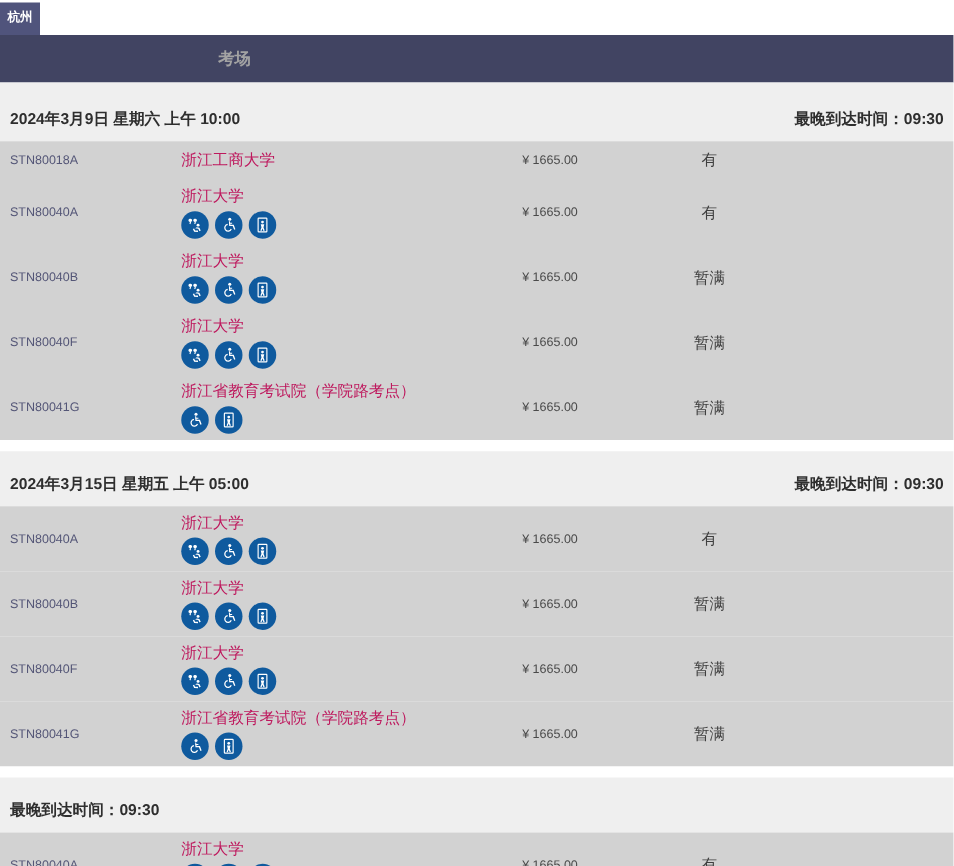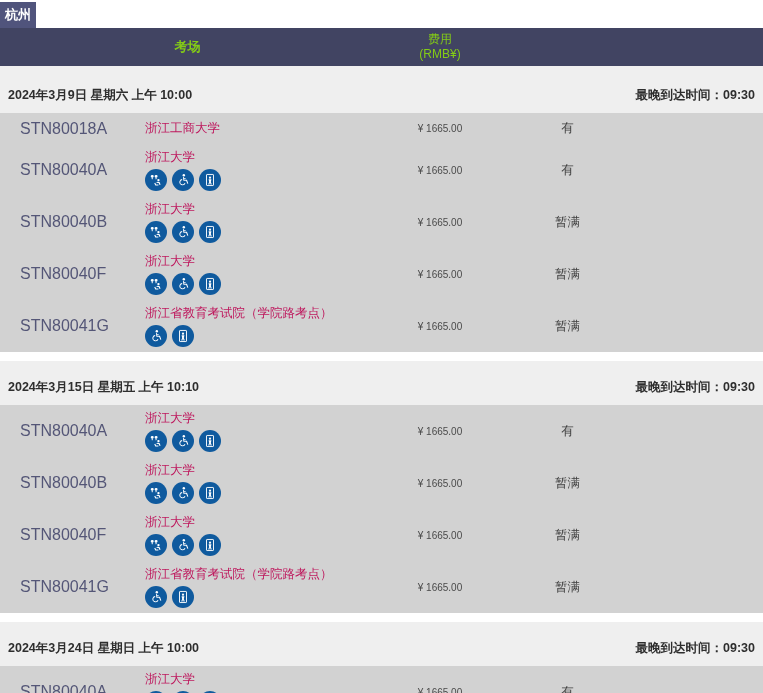--- a/index.html
+++ b/index.html
@@ -9,27 +9,27 @@
     font-family: "Liberation Sans", "DejaVu Sans", sans-serif;
     color: #4a4a4a;
   }
   .page { width: 763px; height: 693px; overflow: hidden; background: #fff; }
 
   
   .tabbar { padding-top: 2px; }
   .city-tab {
     display: inline-block; min-width: 32px; height: 26px; line-height: 26px;
     padding: 0 5px; background: #50547c; color: #fff;
-    font-size: 13px; font-weight: bold; text-align: center; cursor: pointer;
+    font-size: 10px; font-weight: bold; text-align: center; cursor: pointer;
   }
 
   
   .thead {
     display: grid; grid-template-columns: 375px 130px 125px 1fr;
-    background: #414462; color: #84cc16; height: 38px; align-items: center;
+    background: #414462; color: #a3a3a3; height: 38px; align-items: center;
   }
   .th { text-align: center; font-size: 13px; font-weight: bold; }
   .th-fee { font-weight: normal; font-size: 12px; line-height: 1.25; }
 
   
   .section-header {
     background: #efefef; display: flex; justify-content: space-between;
     align-items: flex-end; padding: 18px 8px 9px 8px;
   }
   .section-header.first { padding-top: 21px; }
@@ -37,21 +37,21 @@
   .section-date, .section-arrival {
     font-size: 12.5px; font-weight: bold; color: #2e2e2e; white-space: nowrap;
   }
 
   
   .row {
     display: grid; grid-template-columns: 140px 235px 130px 125px 1fr;
     background: #d2d2d2; min-height: 52px; align-items: center;
   }
   .row.compact { min-height: 31px; }
-  .cell-code { padding-left: 20px; font-size: 16px; color: #545677; }
+  .cell-code { padding-left: 8px; font-size: 10px; color: #545677; }
   .cell-venue { padding: 5px 4px 5px 5px; }
   .venue-name { font-size: 12.5px; color: #be185d; line-height: 1.3; }
   .fac-icons { display: flex; gap: 5px; margin-top: 3px; }
   .fac-icon {
     width: 22px; height: 22px; border-radius: 50%; background: #0f5a9e;
     display: inline-flex; align-items: center; justify-content: center; flex: 0 0 auto;
   }
   .fac-icon svg { display: block; }
   .cell-fee { text-align: center; font-size: 10px; color: #4a4a4a; }
   .cell-seat { text-align: center; font-size: 12.5px; color: #3f3f3f; }
@@ -60,24 +60,20 @@
 <body>
 
 <div class="page">
 
   <div class="tabbar">
     <span class="city-tab">杭州</span>
   </div>
 
   <div class="thead">
     <div class="th">考场</div>
-    <div class="th th-fee">
-      <div>费用</div>
-      <div>(RMB¥)</div>
-    </div>
     <div></div>
   </div>
 
   <div>
   <div class="section">
     <div class="section-header first">
       <span class="section-date">2024年3月9日 星期六 上午 10:00</span>
       <span class="section-arrival">最晚到达时间：09:30</span>
     </div>
     <div>
@@ -254,21 +250,21 @@
     </div>
     <div class="cell-fee">¥ 1665.00</div>
     <div class="cell-seat">暂满</div>
     <div></div>
   </div>
 </div>
   </div>
 
   <div class="section">
     <div class="section-header">
-      <span class="section-date">2024年3月15日 星期五 上午 10:10</span>
+      <span class="section-date">2024年3月15日 星期五 上午 05:00</span>
       <span class="section-arrival">最晚到达时间：09:30</span>
     </div>
     <div>
   <div class="row">
     <div class="cell-code">STN80040A</div>
     <div class="cell-venue">
       <div class="venue-name">浙江大学</div>
       <div class="fac-icons">
                 <span class="fac-icon">
                   <svg width="14" height="14" viewBox="0 0 24 24">
@@ -427,21 +423,20 @@
     </div>
     <div class="cell-fee">¥ 1665.00</div>
     <div class="cell-seat">暂满</div>
     <div></div>
   </div>
 </div>
   </div>
 
   <div class="section">
     <div class="section-header">
-      <span class="section-date">2024年3月24日 星期日 上午 10:00</span>
       <span class="section-arrival">最晚到达时间：09:30</span>
     </div>
     <div>
   <div class="row">
     <div class="cell-code">STN80040A</div>
     <div class="cell-venue">
       <div class="venue-name">浙江大学</div>
       <div class="fac-icons">
                 <span class="fac-icon">
                   <svg width="14" height="14" viewBox="0 0 24 24">

